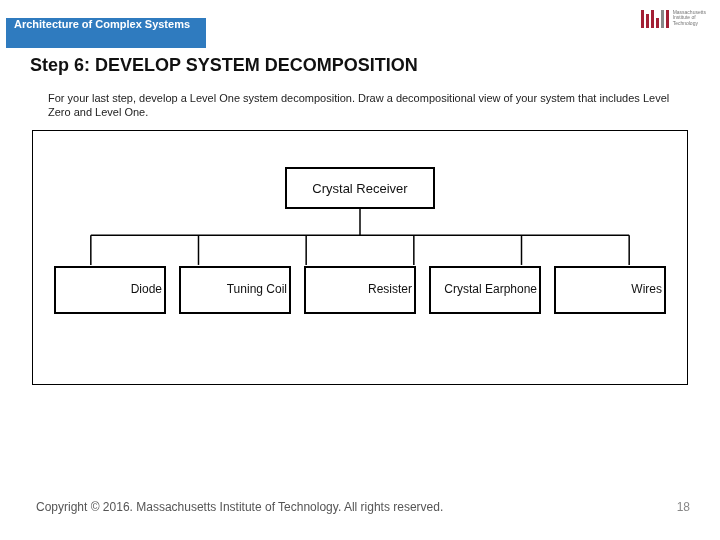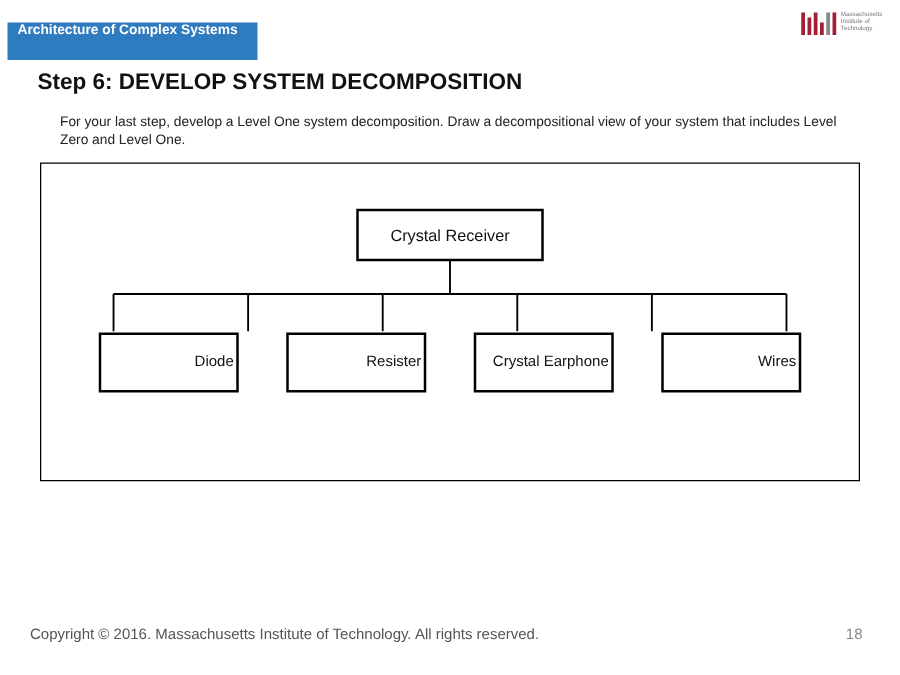--- a/index.html
+++ b/index.html
@@ -112,21 +112,21 @@
   }
   svg.connectors {
     position: absolute;
     top: 0; left: 0;
     width: 100%; height: 100%;
     pointer-events: none;
   }
   .footer {
     position: absolute;
     bottom: 26px;
-    left: 24px;
+    left: 36px;
     font-size: 12px;
     color: #555;
   }
   .page-num {
     position: absolute;
     bottom: 26px;
     right: 30px;
     font-size: 12px;
     color: #888;
   }
@@ -172,20 +172,23 @@
 
   <div class="root-box">
     <span>Crystal Receiver</span>
   </div>
 
   <div class="children">
     <div class="child-box">
         <span>Diode</span>
       </div>
     <div class="child-box">
+        <span>Tuning Coil</span>
+      </div>
+    <div class="child-box">
         <span>Resister</span>
       </div>
     <div class="child-box">
         <span>Crystal Earphone</span>
       </div>
     <div class="child-box">
         <span>Wires</span>
       </div>
   </div>
 </div>

